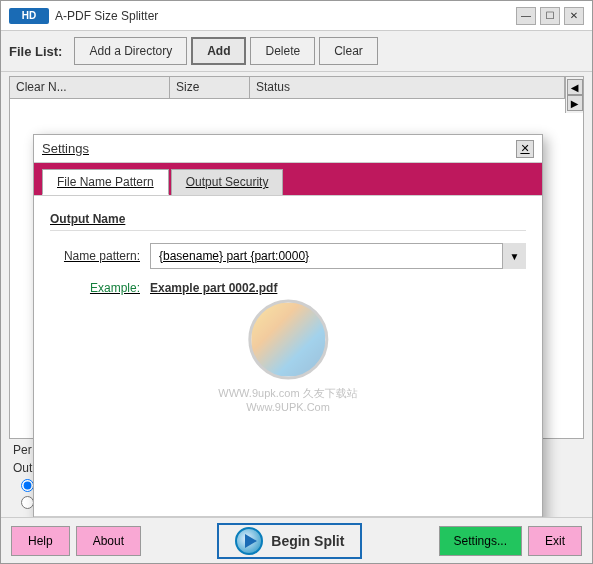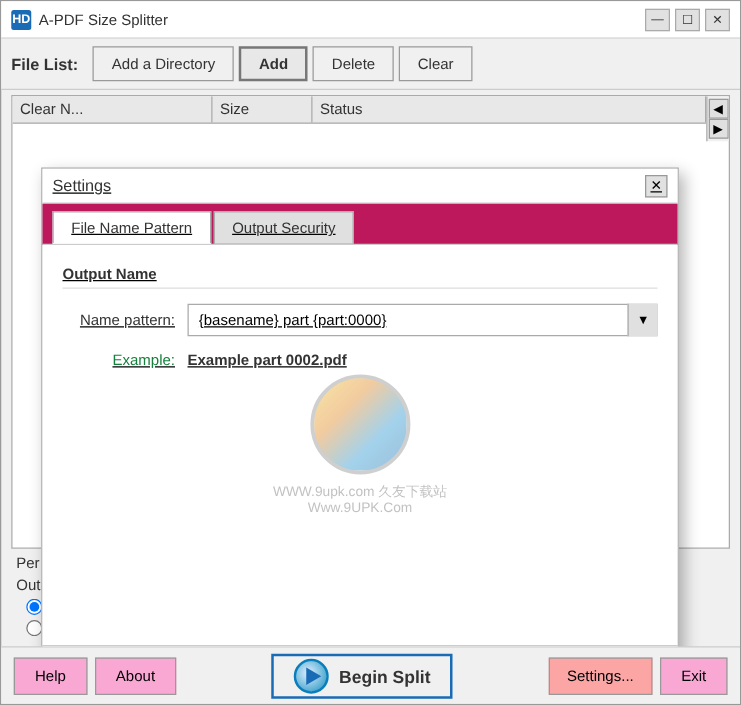--- a/index.html
+++ b/index.html
@@ -27,21 +27,21 @@
     .title-bar {
       background: #fff;
       height: 30px;
       display: flex;
       align-items: center;
       padding: 0 8px;
       border-bottom: 1px solid #ccc;
       flex-shrink: 0;
     }
     .title-bar-icon {
-      width: 16px;
+      width: 40px;
       height: 16px;
       margin-right: 6px;
       display: flex;
       align-items: center;
       justify-content: center;
       background: #1a6bb5;
       color: #fff;
       font-weight: bold;
       font-size: 10px;
       border-radius: 2px;
@@ -252,21 +252,21 @@
     .play-triangle {
       width: 0;
       height: 0;
       border-top: 7px solid transparent;
       border-bottom: 7px solid transparent;
       border-left: 12px solid #1a6bb5;
       margin-left: 3px;
     }
     .settings-btn {
       padding: 5px 14px;
-      background: #fca5a5;
+      background: #22c55e;
       border: 1px solid #999;
       cursor: pointer;
       font-size: 12px;
       height: 30px;
     }
 
     
     .settings-dialog {
       position: absolute;
       top: 62px;

